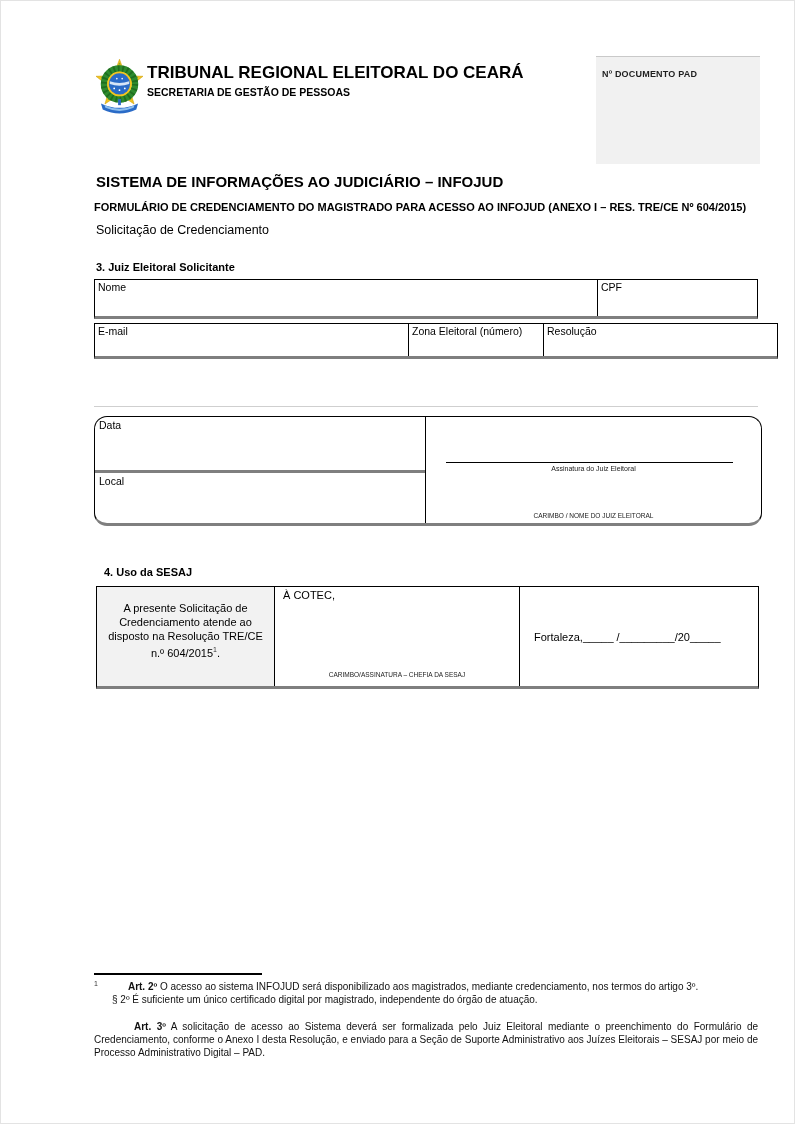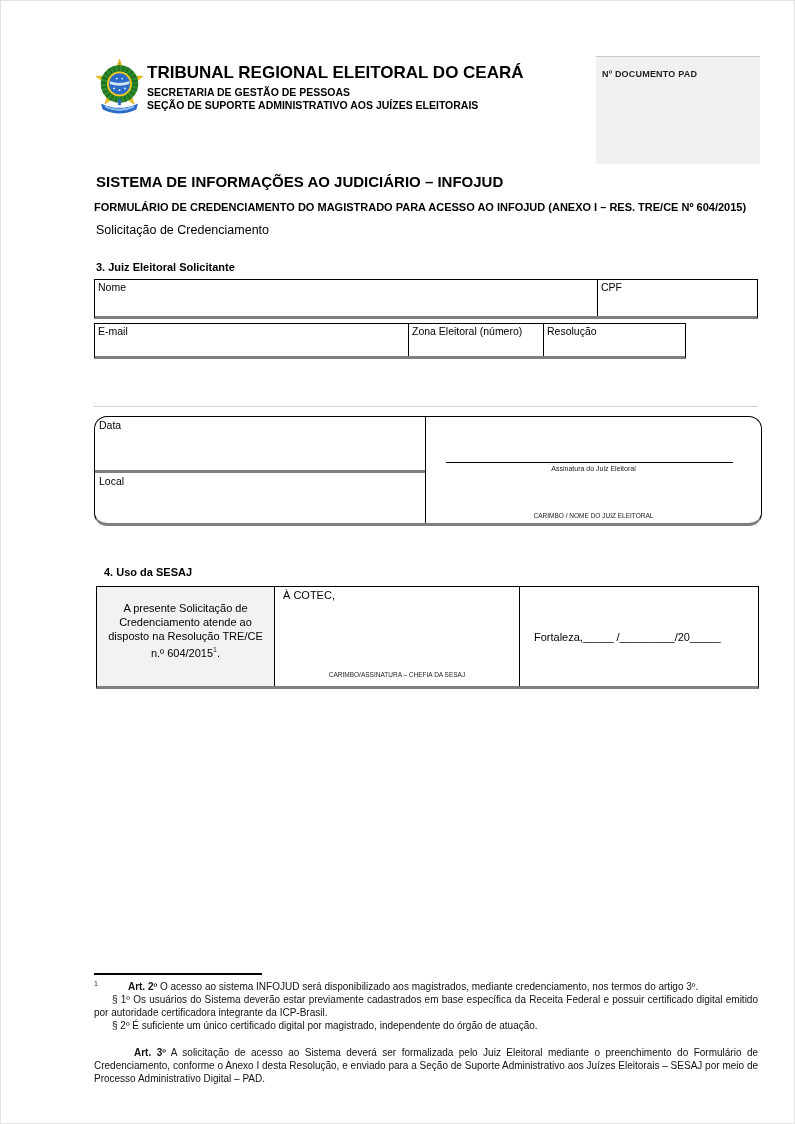--- a/index.html
+++ b/index.html
@@ -81,42 +81,41 @@
       <circle cx="36" cy="35" r="1" fill="#fff"></circle>
       <circle cx="27" cy="24" r="0.9" fill="#fff"></circle>
       <circle cx="33" cy="24" r="0.9" fill="#fff"></circle>
 
       <rect x="28.4" y="47" width="3.2" height="7" fill="#2a6bc7"></rect>
     </svg>
   </div>
 
   <div class="abs org-name" style="left:146px; top:62px;">TRIBUNAL REGIONAL ELEITORAL DO CEARÁ</div>
   <div class="abs org-sub" style="left:146px; top:85px;">SECRETARIA DE GESTÃO DE PESSOAS</div>
-  <div class="abs org-sub" style="left:146px; top:98px;">SEÇÃO DE SUPORTE ADMINISTRATIVO AOS JUÍZES ELEITORAIS</div>
 
   <div class="abs pad-box" style="left:595px; top:55px; width:164px; height:108px;">
     <div class="pad-label">Nº DOCUMENTO PAD</div>
   </div>
 
   <div class="abs title-main" style="left:95px; top:172px;">SISTEMA DE INFORMAÇÕES AO JUDICIÁRIO – INFOJUD</div>
   <div class="abs title-sub" style="left:93px; top:200px; width:664px;">FORMULÁRIO DE CREDENCIAMENTO DO MAGISTRADO PARA ACESSO AO INFOJUD (ANEXO I – RES. TRE/CE Nº 604/2015)</div>
   <div class="abs form-name" style="left:95px; top:222px;">Solicitação de Credenciamento</div>
 
   <div class="abs sec-heading" style="left:95px; top:260px;">3.  Juiz Eleitoral Solicitante</div>
 
   <div class="abs frow" style="left:93px; top:278px; width:664px; height:40px;">
     <div class="fcell brd-r" style="flex:1;">
       <span>Nome</span>
     </div>
     <div class="fcell" style="width:159px;">
       <span>CPF</span>
     </div>
   </div>
 
-  <div class="abs frow" style="left:93px; top:322px; width:592px; height:36px;justify-content:space-between;">
+  <div class="abs frow" style="left:93px; top:322px; width:684px; height:36px;justify-content:space-between;">
     <div class="fcell brd-r" style="width:314px;">
       <span>E-mail</span>
     </div>
     <div class="fcell brd-r" style="width:135px;">
       <span>Zona Eleitoral (número)</span>
     </div>
     <div class="fcell" style="flex:1;">
       <span>Resolução</span>
     </div>
   </div>
@@ -150,18 +149,17 @@
       <div class="stamp2">CARIMBO/ASSINATURA – CHEFIA DA SESAJ</div>
     </div>
     <div class="sesaj-c3">
       <span>Fortaleza,_____ /_________/20_____</span>
     </div>
   </div>
 
   <div class="abs fn" style="left:93px; top:972px;">
     <div class="fn-rule"></div>
     <p><sup class="ref">1</sup><span class="tabgap"></span><b>Art. 2º</b><span> O acesso ao sistema INFOJUD será disponibilizado aos magistrados, mediante credenciamento, nos termos do artigo 3º.</span></p>
-    <p class="ind-s">§ 1º Os usuários do Sistema deverão estar previamente cadastrados em base específica da Receita Federal e possuir certificado digital emitido por autoridade certificadora integrante da ICP-Brasil.</p>
     <p class="ind-s">§ 2º É suficiente um único certificado digital por magistrado, independente do órgão de atuação.</p>
     <p class="ind-l sp-before"><b>Art. 3º</b><span> A solicitação de acesso ao Sistema deverá ser formalizada pelo Juiz Eleitoral mediante o preenchimento do Formulário de Credenciamento, conforme o Anexo I desta Resolução, e enviado para a Seção de Suporte Administrativo aos Juízes Eleitorais – SESAJ por meio de Processo Administrativo Digital – PAD.</span></p>
   </div>
 
 </div>
 
 </body></html>

